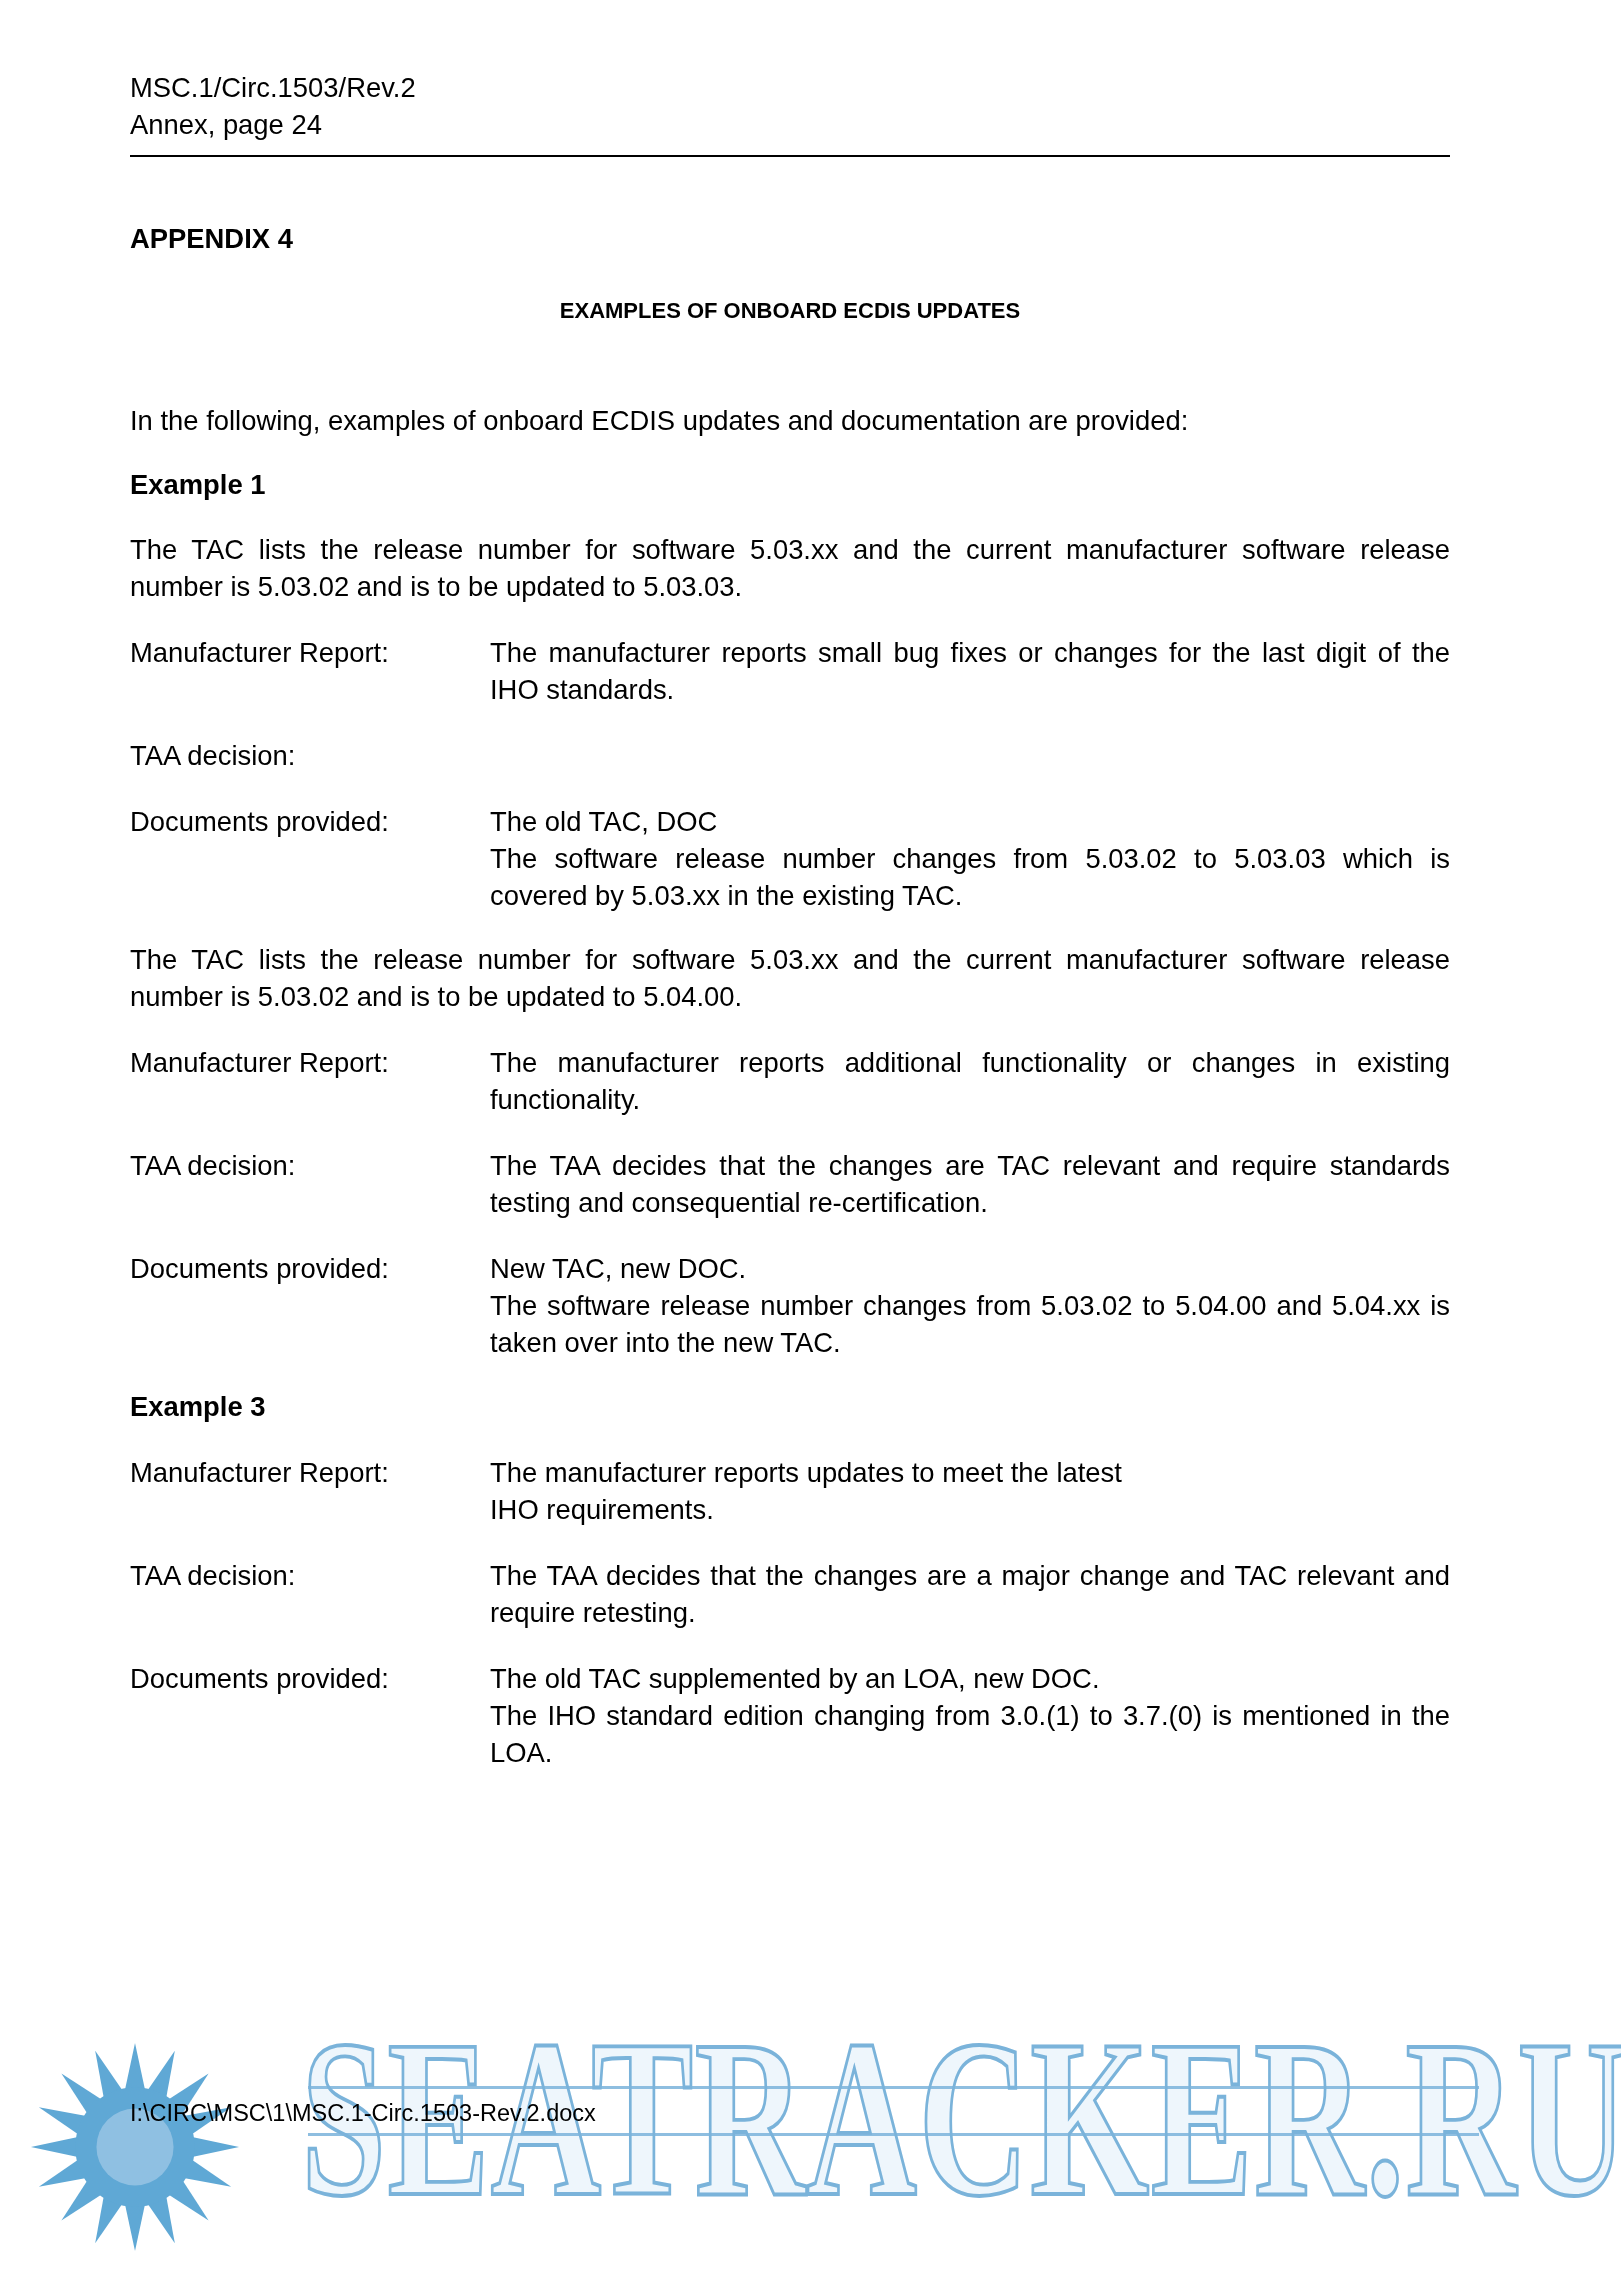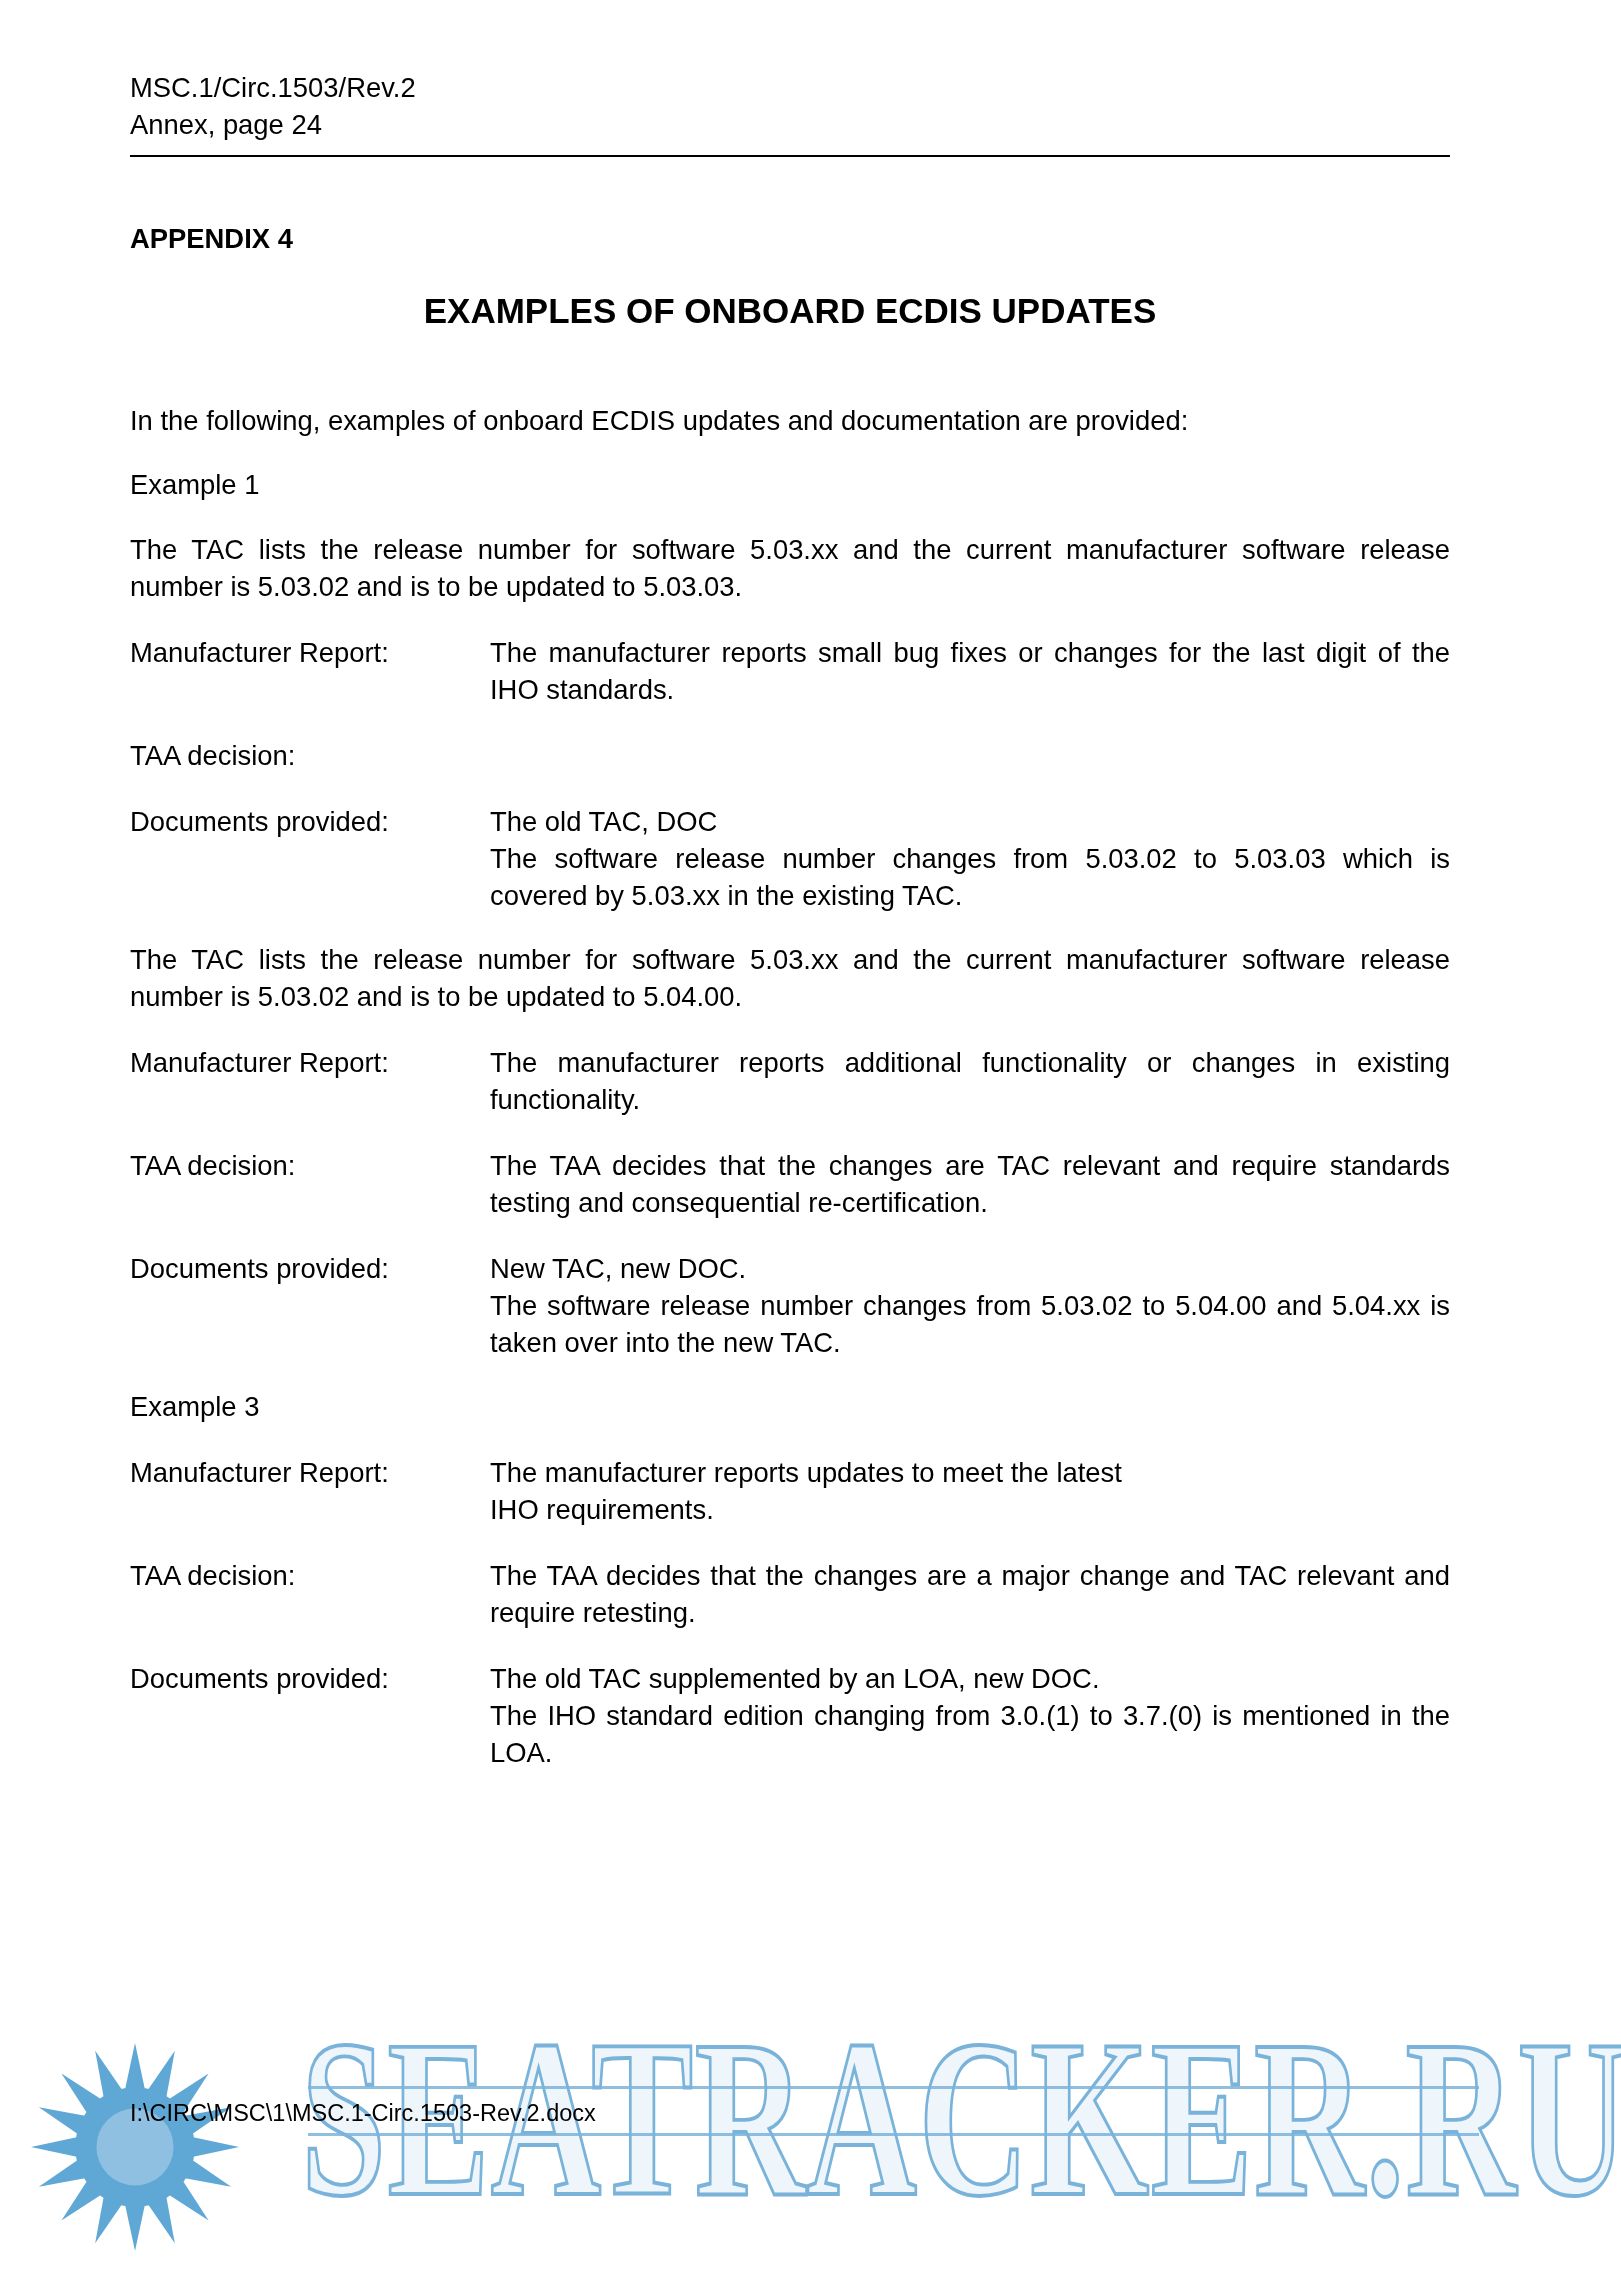--- a/index.html
+++ b/index.html
@@ -26,25 +26,25 @@
 
   .doc-header .hdr-line { white-space: nowrap; }
   .hdr-rule {
     border: none;
     border-top: 2px solid #000;
     margin-top: 11.8px;
     width: 100%;
   }
 
   .title    { margin-top: 63px; text-align: left; font-weight: 700; font-size: 27.4px; }
-  .subtitle { margin-top: 35px; text-align: center; font-weight: 700; font-size: 35px; }
+  .subtitle { margin-top: 35px; text-align: center; font-weight: 700; font-size: 22px; }
 
   .intro { margin-top: 73px; }
 
-  .example-heading { margin-top: 27.4px; font-size: 27.4px; font-weight: 400; }
+  .example-heading { margin-top: 27.4px; font-size: 27.4px; font-weight: 700; }
   .example-lead    { margin-top: 27.4px; text-align: justify; }
 
   .row {
     display: grid;
     grid-template-columns: 360px 1fr;
     margin-top: 29px;
   }
   .row-label { white-space: nowrap; }
   .row-text  { text-align: justify; white-space: pre-line; }
 

